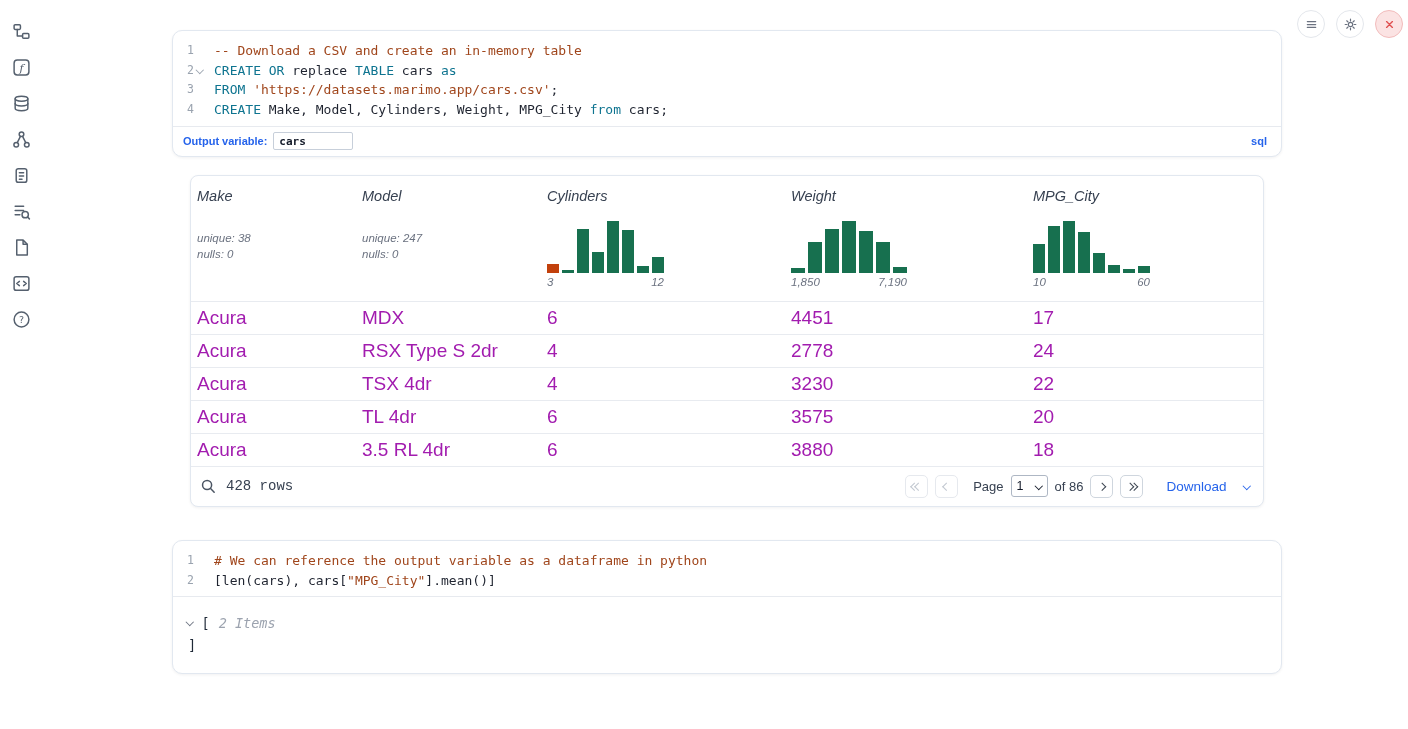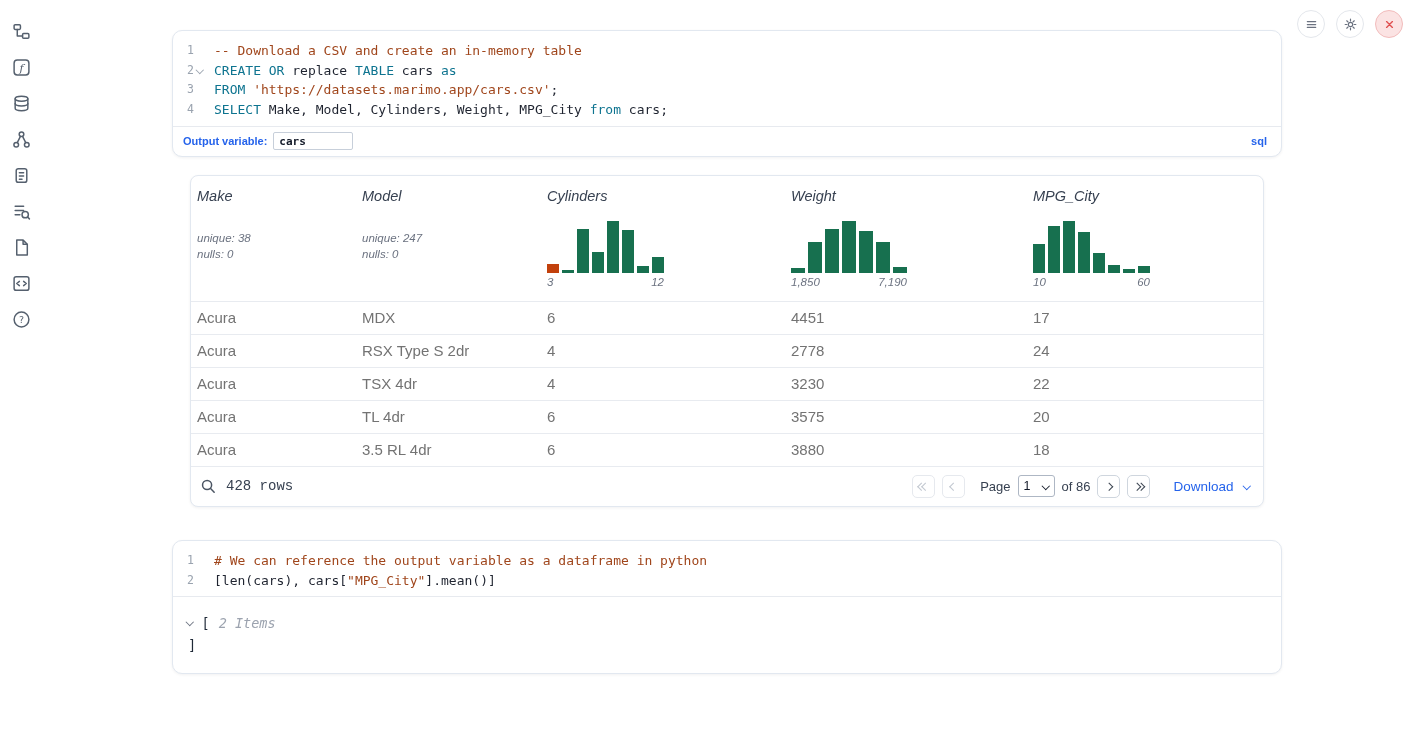--- a/index.html
+++ b/index.html
@@ -52,39 +52,39 @@
   .t-grid { display:grid; grid-template-columns:165px 185px 244px 242px 1fr; }
   .table-head { height:125px; padding-top:12px; }
   .th { padding-left:6px; cursor:pointer;font-style:italic; }
   .th-label { font-size:14.5px; color:#374151; }
   .th-stats { margin-top:26px; font-size:11.5px; color:#6b7280; line-height:16px; }
   .hist { margin-top:17px; height:52px; display:flex; align-items:flex-end; gap:3px; }
   .hist-bar { background:var(--hist-green, #17704f); flex:none; }
   .hist-labels { display:flex; justify-content:space-between; font-size:11.5px;
     color:#6b7280; margin-top:3px; }
   .tr { border-top:1px solid #e8ebf0; height:33px; align-items:center; }
-  .td { padding-left:6px; font-size:15px; color:#737373; }
+  .td { padding-left:6px; font-size:19px; color:#a21caf; }
 
   .table-footer { border-top:1px solid #e8ebf0; height:40px; display:flex;
     align-items:center; padding:0 10px 0 9px; }
   .search-icon { width:17px; height:17px; color:#4b5563; margin-right:9px; cursor:pointer; }
   .search-icon svg { width:100%; height:100%; }
   .rowcount { font-size:14px; color:#374151;font-family:Liberation Mono, monospace; }
   .pager { margin-left:auto; display:flex; align-items:center; gap:7px; }
   .pg-btn { width:23px; height:23px; border:1px solid #cfd6de; border-radius:5px;
     background:#fff; color:#3f4854; display:flex; align-items:center; justify-content:center;
     cursor:pointer; }
   .pg-btn.disabled { color:#c2c8d1; border-color:#e6e9ee; }
   .pg-label { font-size:13px; color:#374151; margin-left:8px; }
   .page-select { display:inline-flex; align-items:center; justify-content:space-between;
     width:37px; height:22px; border:1px solid #aeb7c4; border-radius:3px; padding:0 5px;
     font-size:12.5px; color:#111827; cursor:pointer; background:#fff; }
   .of-label { font-size:13px; color:#374151; }
   .download { margin-left:16px; margin-right:4px; color:var(--link-blue, #2563eb);
-    font-size:13.5px; display:inline-flex; align-items:center; gap:10px; cursor:pointer;
+    font-size:13.5px; display:inline-flex; align-items:center; gap:17px; cursor:pointer;
     text-decoration:none; }
 
   
   .chev { display:inline-block; width:5.5px; height:5.5px;
     border-right:1.6px solid currentColor; border-bottom:1.6px solid currentColor; }
   .chev.d { transform:rotate(45deg); margin-top:-2px; }
   .chev.r { transform:rotate(-45deg); }
   .chev.l { transform:rotate(135deg); }
   .dbl { display:inline-flex; }
   .dbl .chev + .chev { margin-left:-2px; }
@@ -203,21 +203,21 @@
           <span class="code-text"><span class="tok-kw">CREATE OR</span><span class="tok-plain"> replace </span><span class="tok-kw">TABLE</span><span class="tok-plain"> cars </span><span class="tok-kw">as</span></span>
         </div>
         <div class="code-line">
           <span class="gutter">3</span>
           <span class="fold"></span>
           <span class="code-text"><span class="tok-kw">FROM</span><span class="tok-plain"> </span><span class="tok-str">'https://datasets.marimo.app/cars.csv'</span><span class="tok-plain">;</span></span>
         </div>
         <div class="code-line">
           <span class="gutter">4</span>
           <span class="fold"></span>
-          <span class="code-text"><span class="tok-kw">SELECT</span><span class="tok-plain"> Make, Model, Cylinders, Weight, MPG_City </span><span class="tok-kw">from</span><span class="tok-plain"> cars;</span></span>
+          <span class="code-text"><span class="tok-kw">CREATE</span><span class="tok-plain"> Make, Model, Cylinders, Weight, MPG_City </span><span class="tok-kw">from</span><span class="tok-plain"> cars;</span></span>
         </div>
       </div>
     <div class="sql-footer">
       <span class="outvar-label">Output variable:</span>
       <input class="outvar-input" value="cars" style="">
       <span class="lang-badge">sql</span>
     </div>
   </div>
 
   <div class="cell table-panel">

